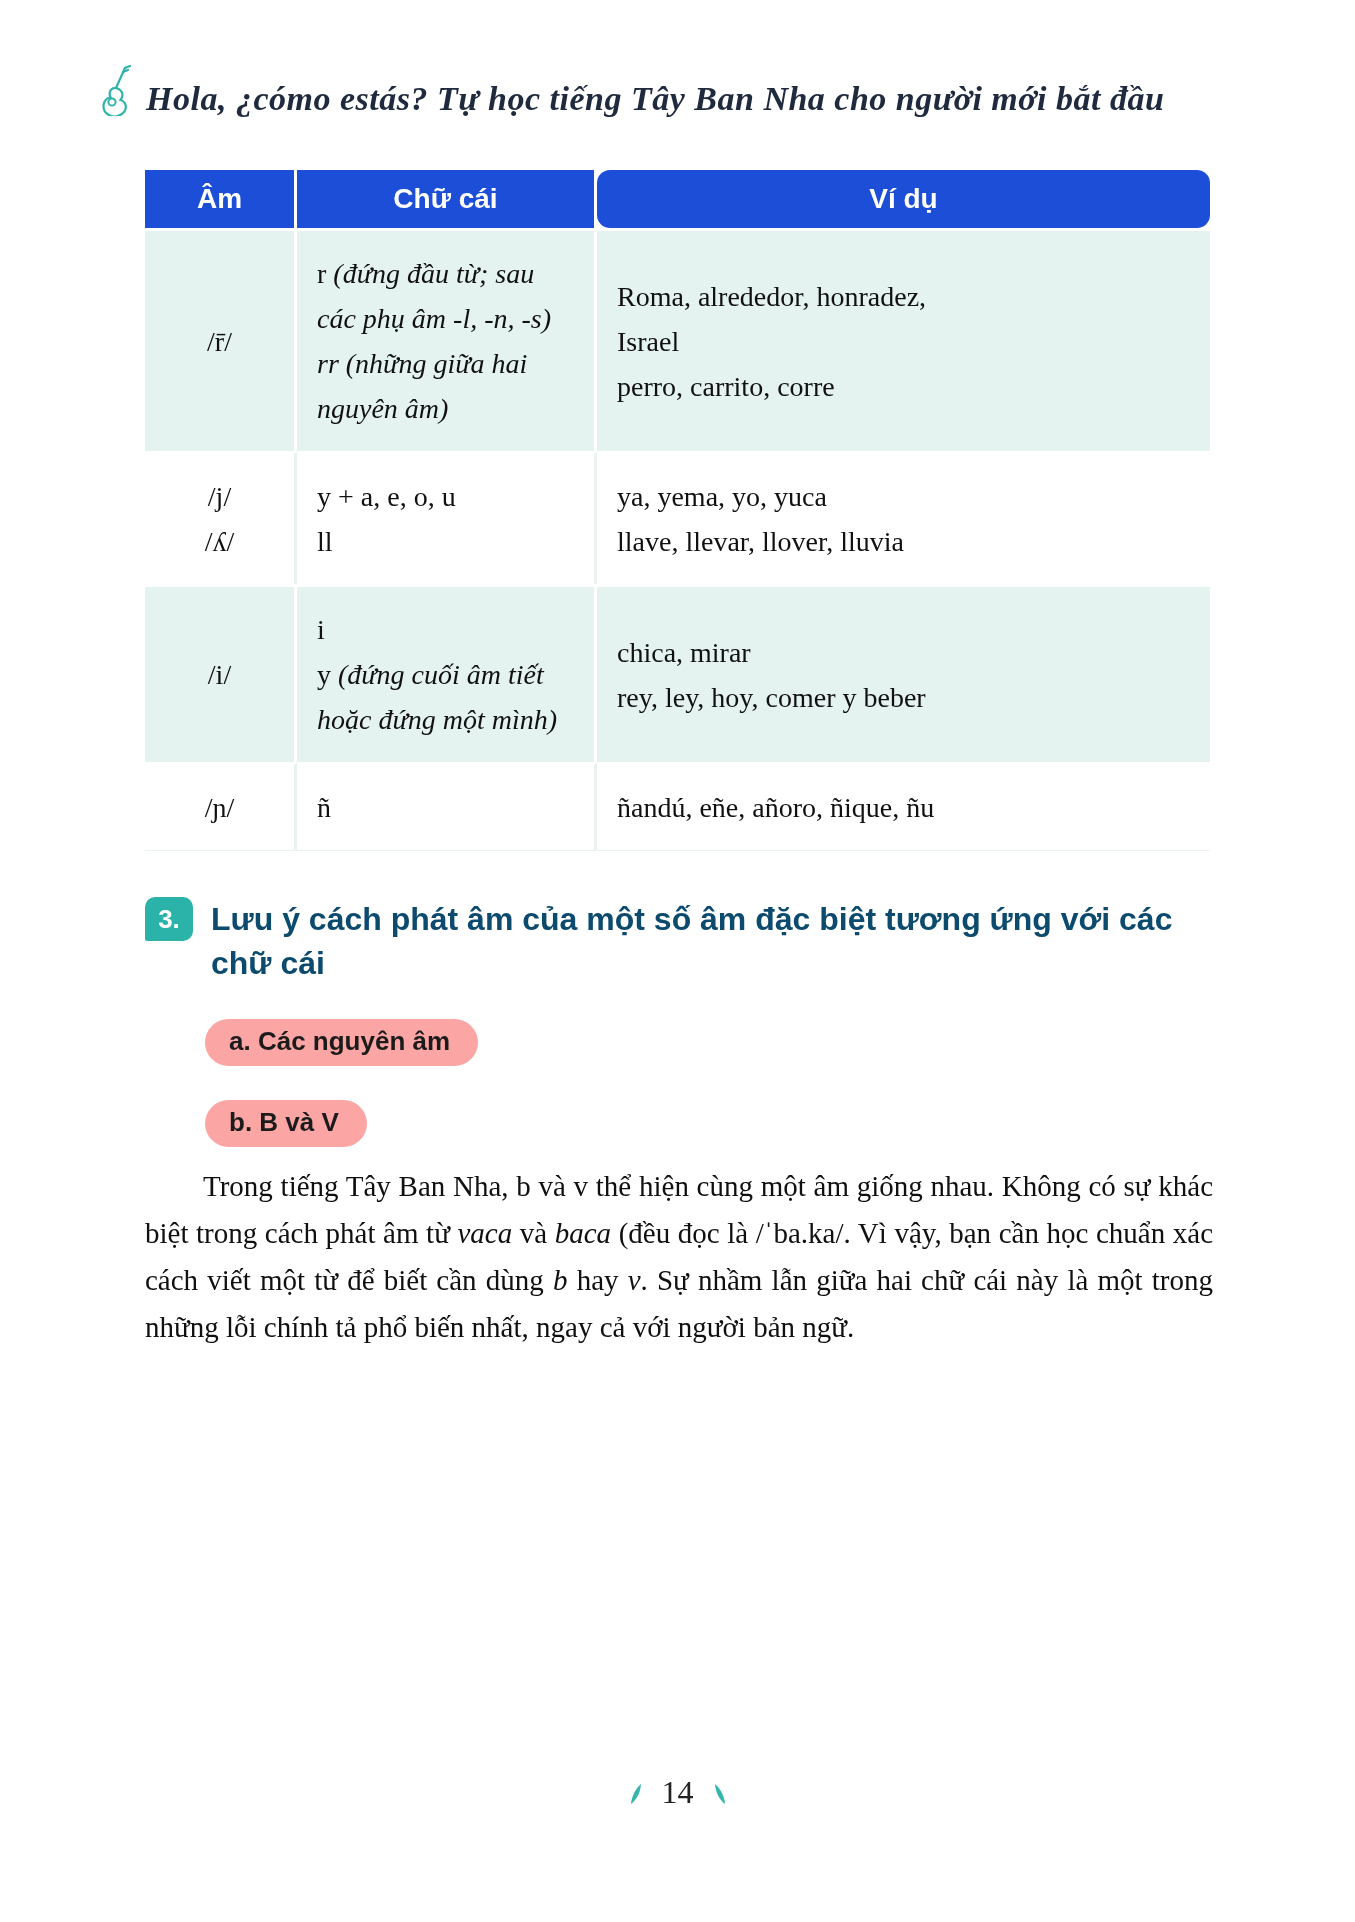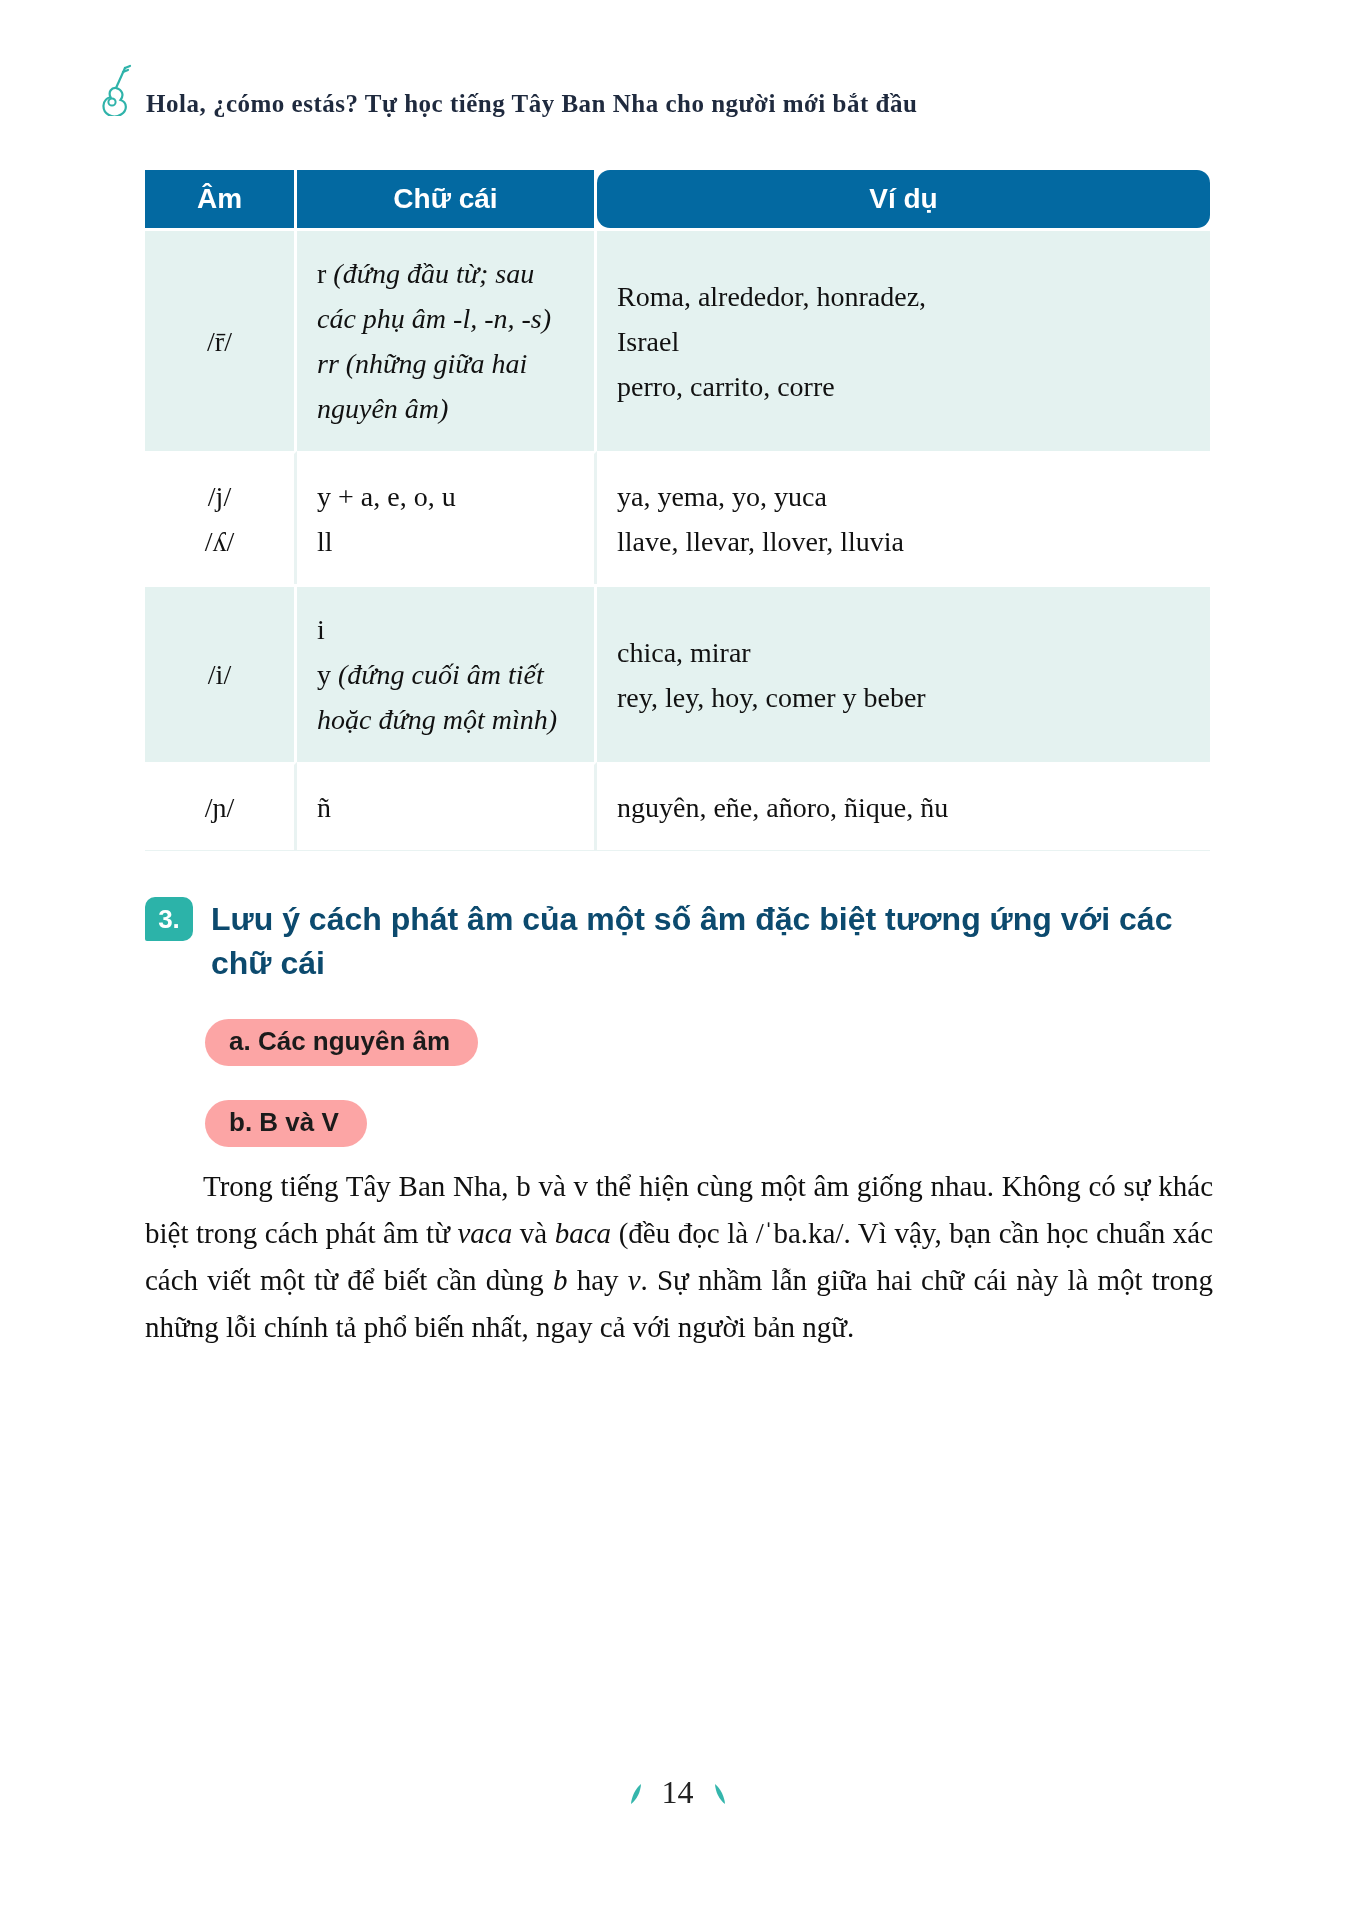--- a/index.html
+++ b/index.html
@@ -16,37 +16,38 @@
 
   
   .running-head {
     display: flex;
     align-items: flex-end;
     gap: 14px;
     padding: 64px 0 0 96px;
   }
   .running-head .title {
     font-family: "Liberation Serif", "DejaVu Serif", serif;
-    font-weight: 700;
-    font-size: 25px;
+    font-style: italic;
+    font-weight: 700;
+    font-size: 34px;
     color: #1f2a3e;
     letter-spacing: 0.5px;
     padding-bottom: 2px;
   }
 
   
   table.phonics {
     width: 1065px;
     margin: 50px 145px 0 145px;
     border-collapse: separate;
     border-spacing: 0;
     font-size: 28px;
   }
   table.phonics th {
-    background: #0369a1;
+    background: #1d4ed8;
     color: #ffffff;
     font-family: "Liberation Sans", "DejaVu Sans", sans-serif;
     font-weight: 700;
     font-size: 28px;
     height: 56px;
     text-align: center;
     border-right: 3px solid #ffffff;
   }
   table.phonics th:last-child { border-right: none; border-radius: 13px; }
   table.phonics td {
@@ -206,21 +207,21 @@
           </td>
         </tr>
         <tr class="plain">
           <td class="am">
             <div>/ɲ/</div>
           </td>
           <td class="letters">
             <div><span>ñ</span></div>
           </td>
           <td class="examples">
-            <div>nguyên, eñe, añoro, ñique, ñu</div>
+            <div>ñandú, eñe, añoro, ñique, ñu</div>
           </td>
         </tr>
       </tbody>
   </table>
 
   <div class="section-heading">
     <span class="section-badge">3.</span>
     <span class="section-title">Lưu ý cách phát âm của một số âm đặc biệt tương ứng với các chữ cái</span>
   </div>
 

